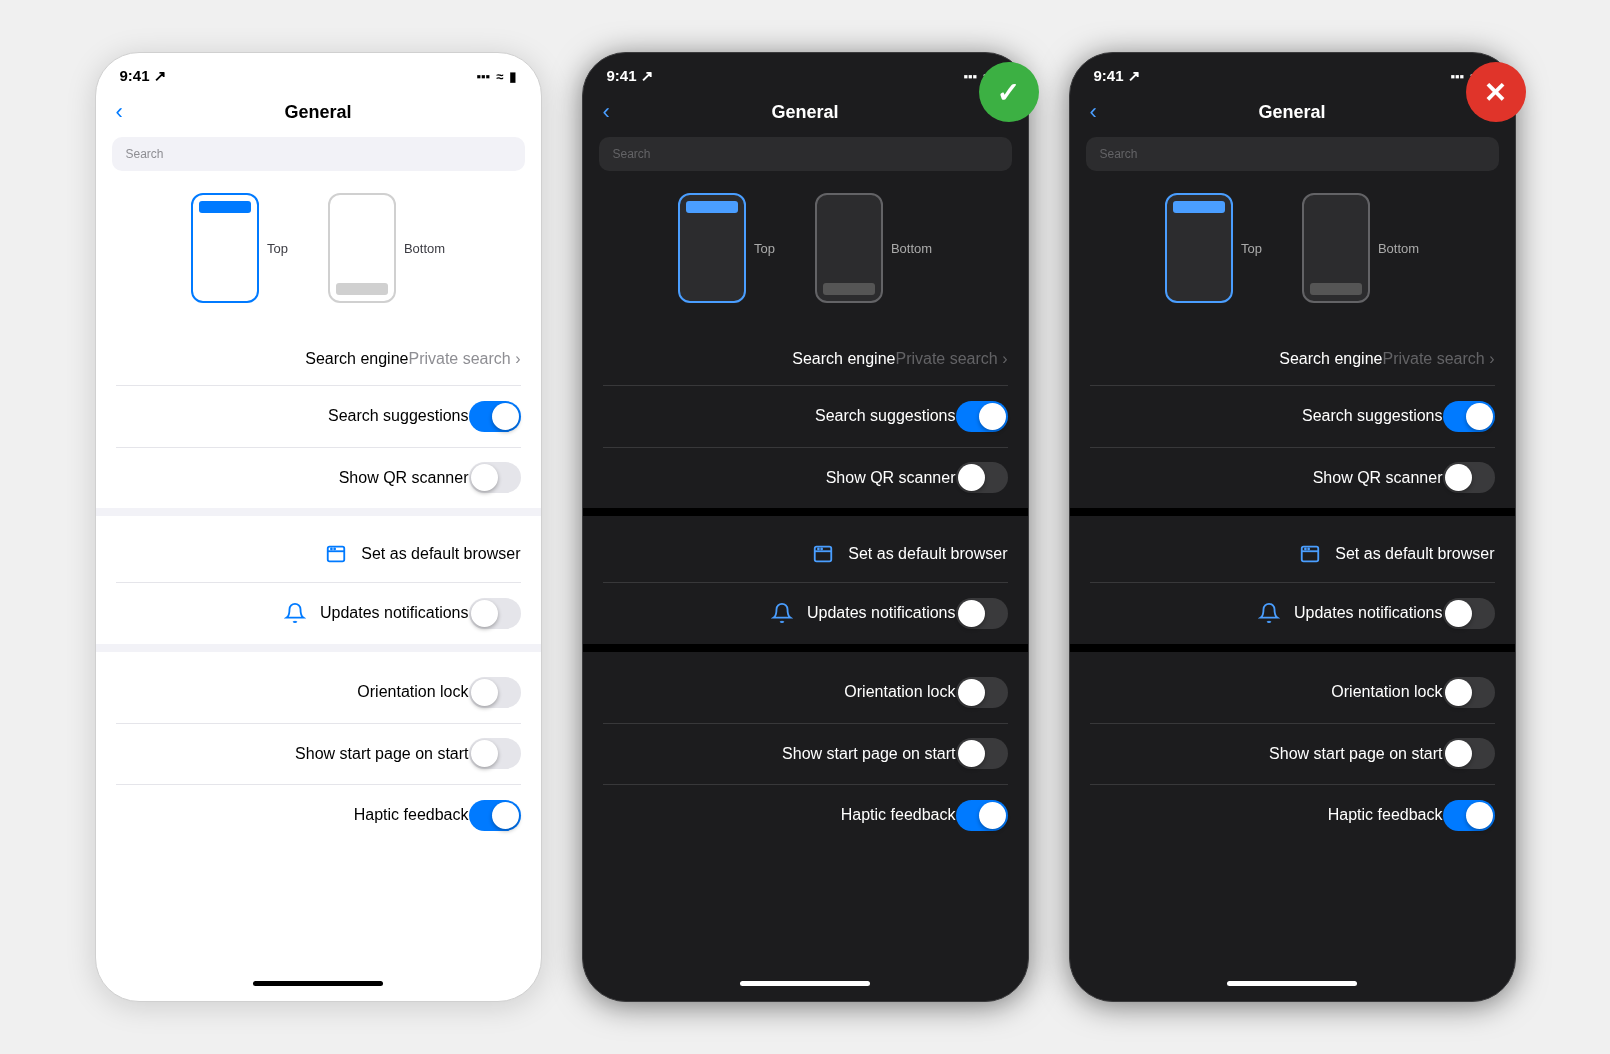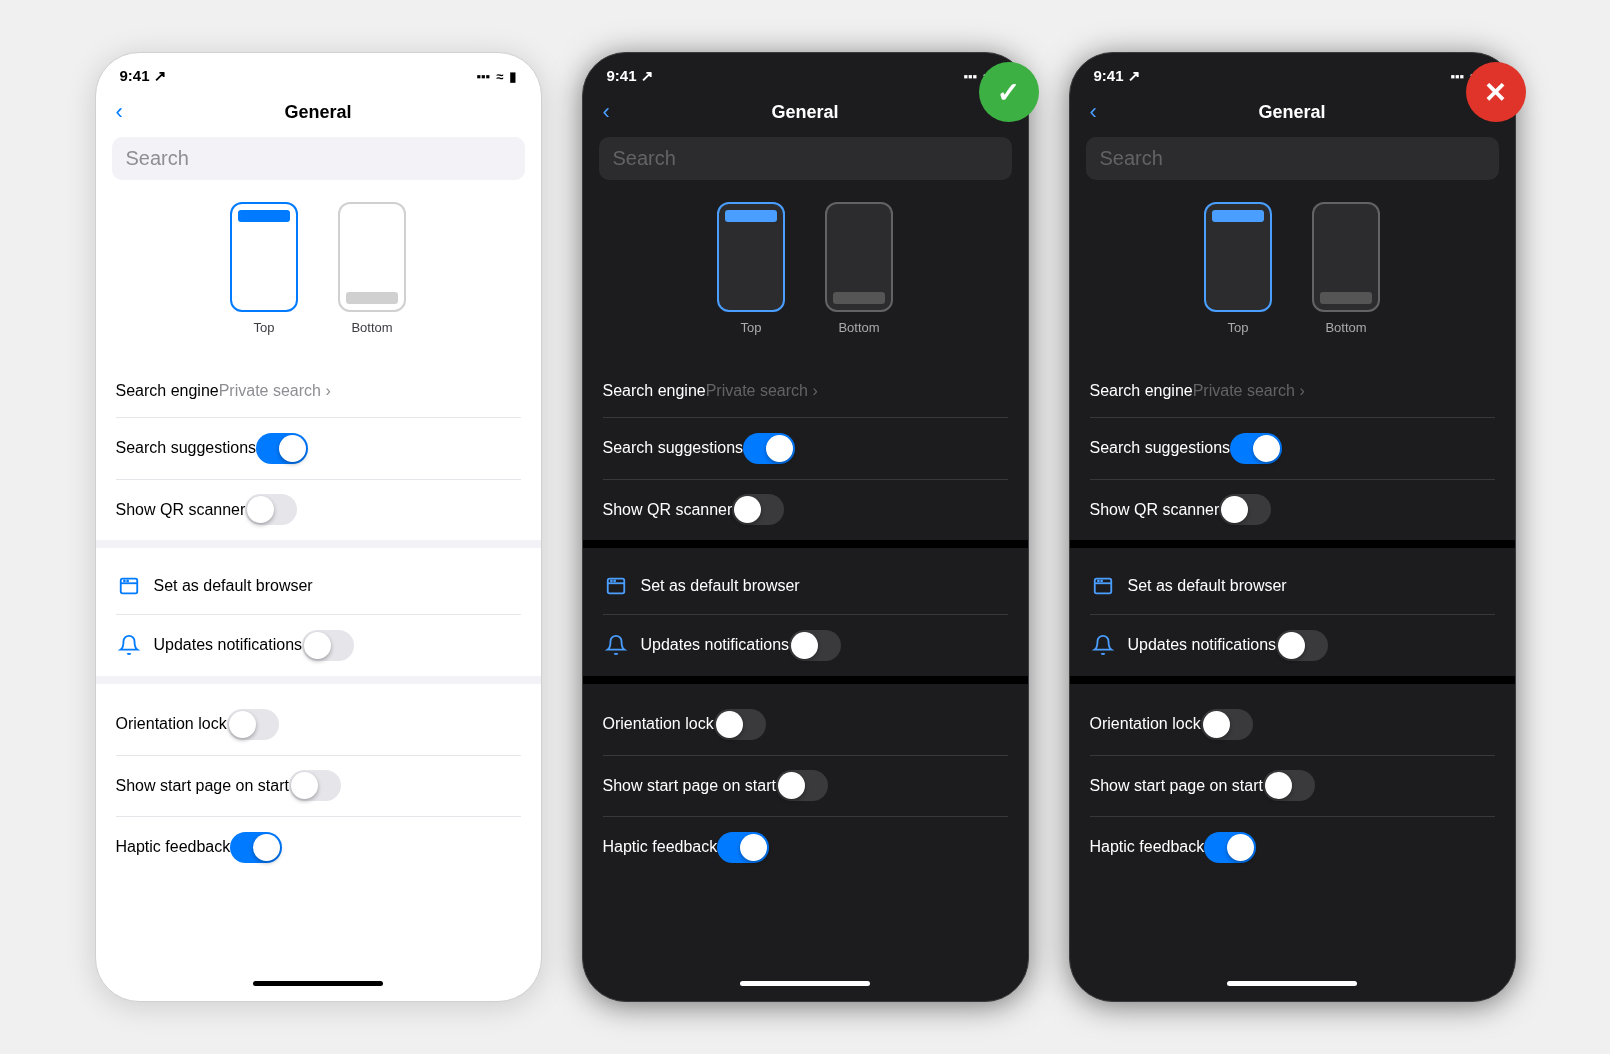--- a/index.html
+++ b/index.html
@@ -104,21 +104,21 @@
     }
 
     .phone-light .nav-title { color: #000; }
     .phone-dark .nav-title { color: #fff; }
 
     
     .search-bar {
       margin: 0 16px 12px;
       border-radius: 10px;
       padding: 10px 14px;
-      font-size: 20px;
+      font-size: 12px;
     }
 
     .phone-light .search-bar {
       background: #f2f2f7;
       color: #8e8e93;
       border: none;
     }
 
     .phone-dark .search-bar {
       background: #2c2c2e;
@@ -129,21 +129,21 @@
     
     .tab-selector {
       display: flex;
       justify-content: center;
       gap: 40px;
       padding: 10px 0 20px;
     }
 
     .tab-item {
       display: flex;
-      flex-direction: column;
+      flex-direction: row;
       align-items: center;
       gap: 8px;
       cursor: pointer;
     }
 
     .phone-icon {
       width: 68px;
       height: 110px;
       border-radius: 12px;
       border: 2.5px solid #ccc;
@@ -186,21 +186,21 @@
     .phone-dark .tab-label { color: #aaa; }
 
     
     .settings-section {
       margin-top: 10px;
     }
 
     .settings-row {
       display: flex;
       align-items: center;
-      justify-content: flex-start;
+      justify-content: flex-end;
       padding: 15px 20px;
       min-height: 52px;
     }
 
     .settings-section-divider {
       height: 8px;
     }
 
     .phone-light .settings-section-divider { background: #f2f2f7; }
     .phone-dark .settings-section-divider { background: #000; }

